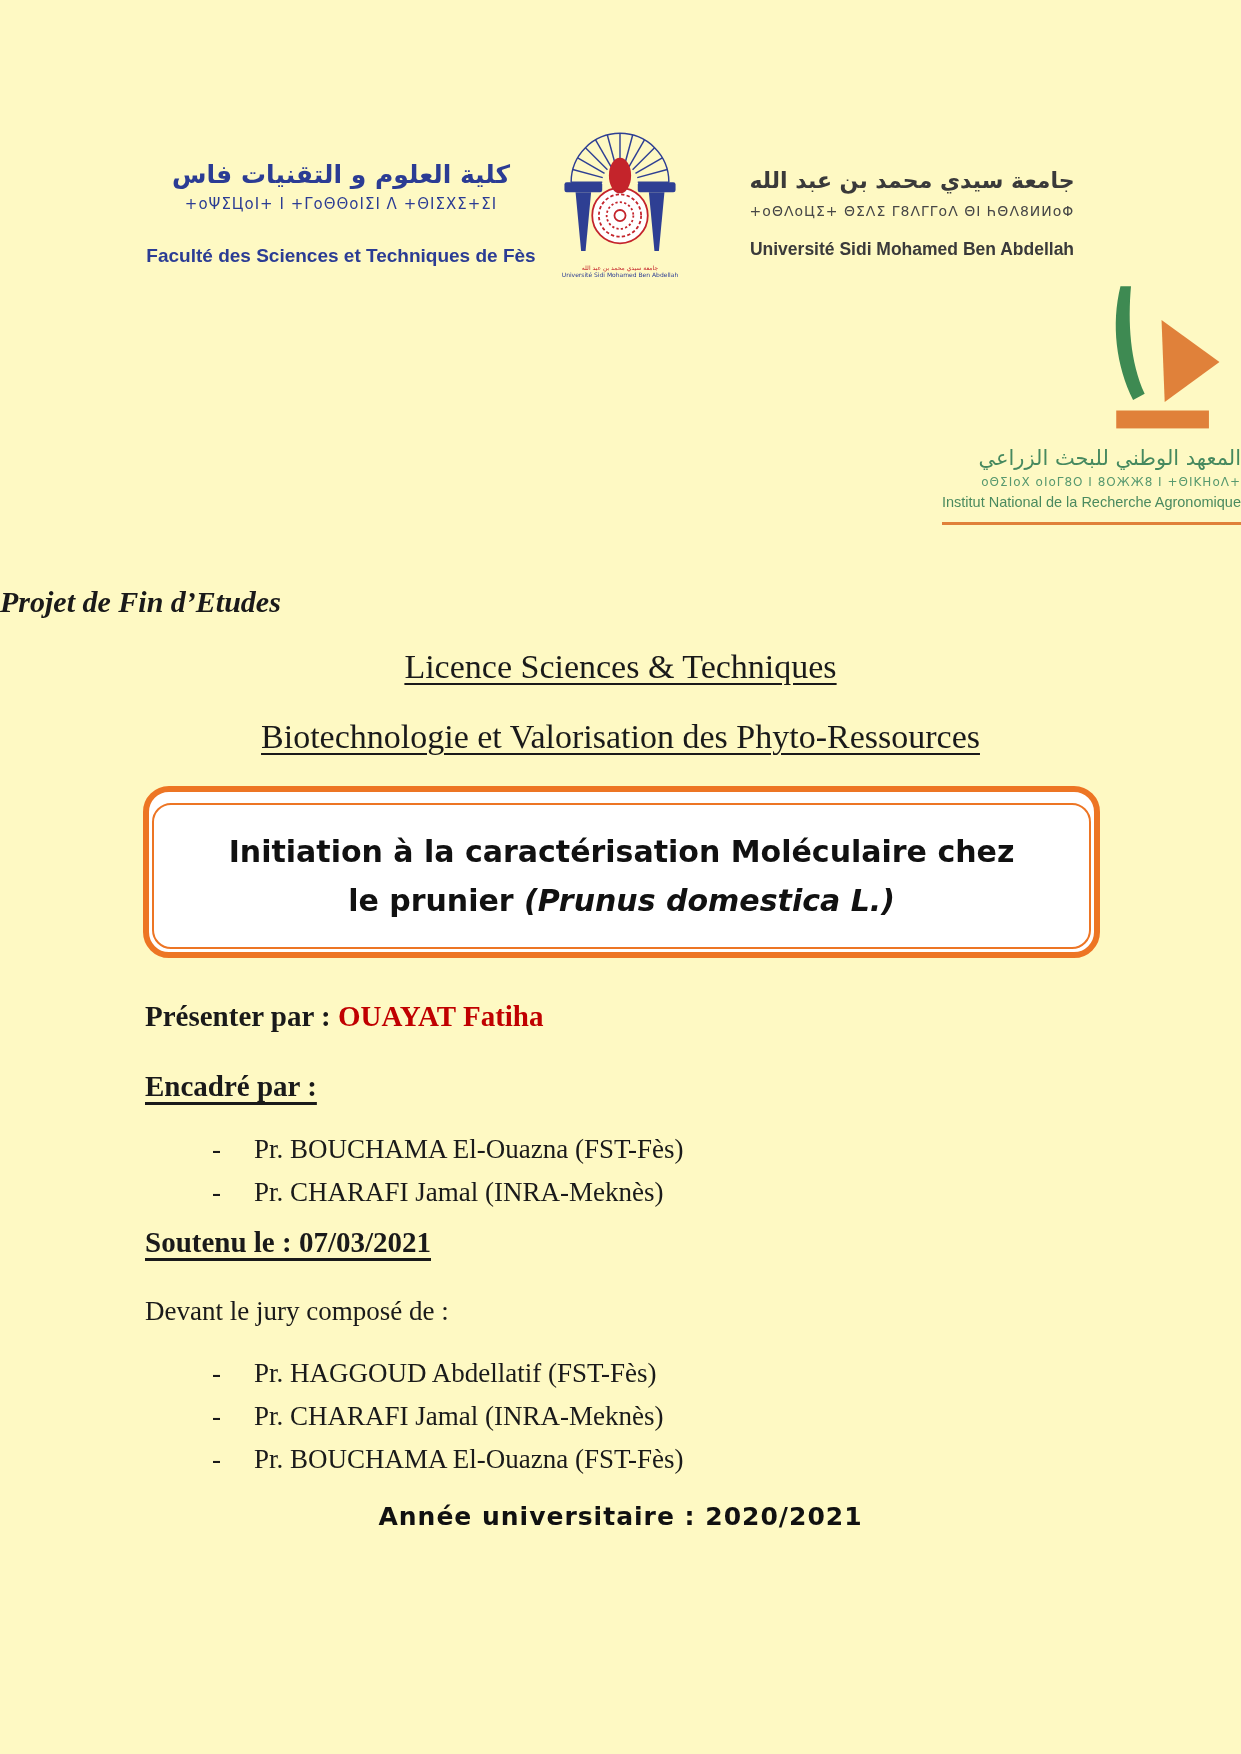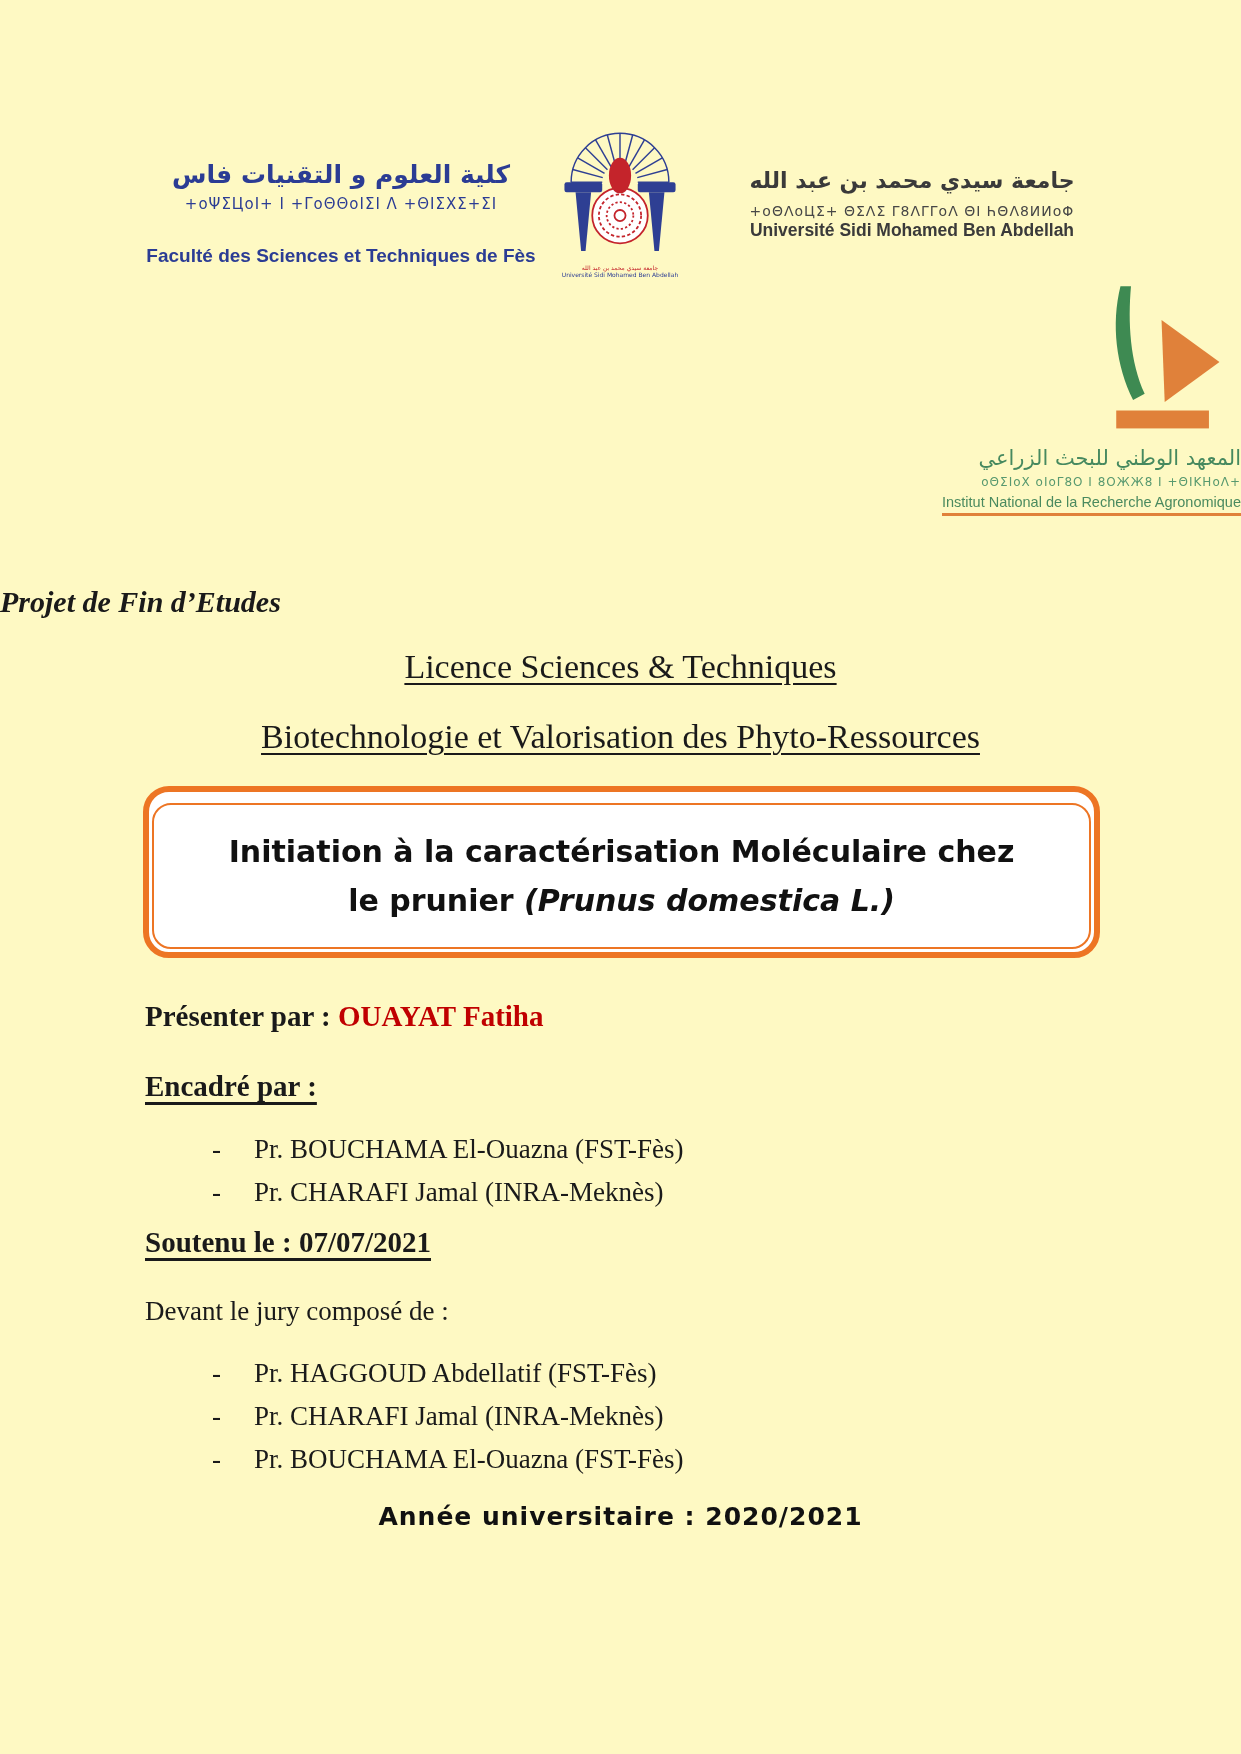--- a/index.html
+++ b/index.html
@@ -23,31 +23,31 @@
 
   .emblem{position:absolute;left:537px;top:120px;width:166px;height:158px;text-align:center;}
   .emblem .cap1{font-family:"DejaVu Sans",sans-serif;font-size:6px;color:#c4242b;line-height:7px;}
   .emblem .cap2{font-family:"DejaVu Sans",sans-serif;font-size:6px;color:#2b3c94;line-height:7px;}
 
   .usmba-block{
     position:absolute;left:728px;top:168px;width:368px;
     text-align:center;color:#3a3a3a;
   }
   .usmba-arabic{font-family:"DejaVu Sans",sans-serif;font-weight:bold;font-size:22px;direction:rtl;margin-bottom:10px;}
-  .usmba-tifinagh{font-family:"DejaVu Sans",sans-serif;font-size:14px;letter-spacing:1px;color:#474747;margin-bottom:1px;white-space:nowrap;}
+  .usmba-tifinagh{font-family:"DejaVu Sans",sans-serif;font-size:14px;letter-spacing:1px;color:#474747;margin-bottom:20px;white-space:nowrap;}
   .usmba-french{font-family:"Liberation Sans",sans-serif;font-weight:bold;font-size:17.5px;white-space:nowrap;}
 
   
   .inra-block{position:absolute;left:0;top:282px;width:100%;text-align:right;}
   .inra-arabic{font-family:"DejaVu Sans",sans-serif;font-size:21px;color:#46895f;direction:rtl;margin-top:2px;}
   .inra-tifinagh{font-family:"DejaVu Sans",sans-serif;font-size:12px;letter-spacing:1px;color:#58996f;margin-top:5px;}
   .inra-french-wrap{margin-top:4px;}
   .inra-french{
     display:inline-block;font-family:"Liberation Sans",sans-serif;font-size:14.5px;color:#4a8a5f;
-    border-bottom:3px solid #e0813a;padding-bottom:3px;
+    border-bottom:3px solid #e0813a;padding-bottom:12px;
   }
 
   
   .pfe-title{position:absolute;left:0;top:585px;width:100%;text-align:left;
     font-weight:bold;font-style:italic;font-size:30px;}
   .uline-title{position:absolute;left:0;width:100%;text-align:center;font-size:34px;}
   .uline-title span{text-decoration:underline;text-decoration-thickness:2px;text-underline-offset:5px;}
   .licence-title{top:648px;}
   .filiere-title{top:718px;}
 
@@ -180,21 +180,21 @@
       <span class="dash">-</span>
       <span>Pr. BOUCHAMA El-Ouazna (FST-Fès)</span>
     </div>
     <div class="row">
       <span class="dash">-</span>
       <span>Pr. CHARAFI Jamal (INRA-Meknès)</span>
     </div>
   </div>
 
   <div class="line soutenu">
-    <span>Soutenu le : 07/07/2021</span>
+    <span>Soutenu le : 07/03/2021</span>
   </div>
 
   <div class="line jury-intro">Devant le jury composé de :</div>
 
   <div class="dash-list jury-list">
     <div class="row">
       <span class="dash">-</span>
       <span>Pr. HAGGOUD Abdellatif (FST-Fès)</span>
     </div>
     <div class="row">

